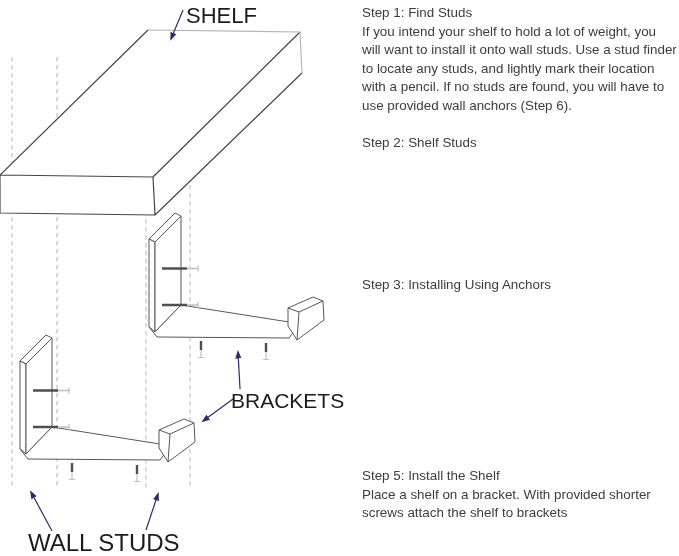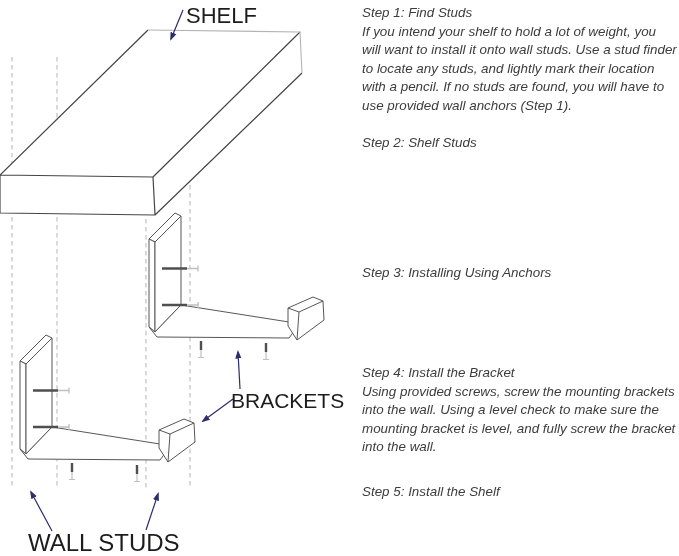--- a/index.html
+++ b/index.html
@@ -2,21 +2,21 @@
 <html><head>
 <meta charset="utf-8">
 <style>
   html,body{margin:0;padding:0;}
   body{
     width:679px;height:556px;background:#ffffff;position:relative;
     font-family:"Liberation Sans", sans-serif;overflow:hidden;
   }
   #diagram{position:absolute;left:0;top:0;}
   #steps{
-    position:absolute;left:362px;top:0;width:316px;height:396px;font-style:italic;
+    position:absolute;left:362px;top:0;width:316px;height:396px;
   }
   .step{
     position:absolute;left:0;width:316px;
     font-size:13.4px;line-height:18.5px;color:#3c3c3c;
   }
   .step-heading{white-space:nowrap;}
   svg text{font-family:"Liberation Sans", sans-serif;}
 </style>
 </head>
 <body>
@@ -78,28 +78,25 @@
   <g fill="#1c1c1c">
     <text x="186" y="23" font-size="22">SHELF</text>
     <text x="231" y="408" font-size="21">BRACKETS</text>
     <text x="28" y="551" font-size="24">WALL STUDS</text>
   </g>
 </svg>
 
 <div id="steps">
   <div class="step" style="top:4px">
     <div class="step-heading">Step 1: Find Studs</div>
-    <div class="step-body">If you intend your shelf to hold a lot of weight, you will want to install it onto wall studs. Use a stud finder to locate any studs, and lightly mark their location with a pencil. If no studs are found, you will have to use provided wall anchors (Step 1).</div>
+    <div class="step-body">If you intend your shelf to hold a lot of weight, you will want to install it onto wall studs. Use a stud finder to locate any studs, and lightly mark their location with a pencil. If no studs are found, you will have to use provided wall anchors (Step 6).</div>
   </div>
   <div class="step" style="top:134px">
     <div class="step-heading">Step 2: Shelf Studs</div>
   </div>
-  <div class="step" style="top:264px">
+  <div class="step" style="top:276px">
     <div class="step-heading">Step 3: Installing Using Anchors</div>
   </div>
-  <div class="step" style="top:364px">
-    <div class="step-heading">Step 4: Install the Bracket</div>
-    <div class="step-body">Using provided screws, screw the mounting brackets into the wall. Using a level check to make sure the mounting bracket is level, and fully screw the bracket into the wall.</div>
-  </div>
-  <div class="step" style="top:483px">
+  <div class="step" style="top:467px">
     <div class="step-heading">Step 5: Install the Shelf</div>
+    <div class="step-body">Place a shelf on a bracket. With provided shorter screws attach the shelf to brackets</div>
   </div>
 </div>
 
 </body></html>

